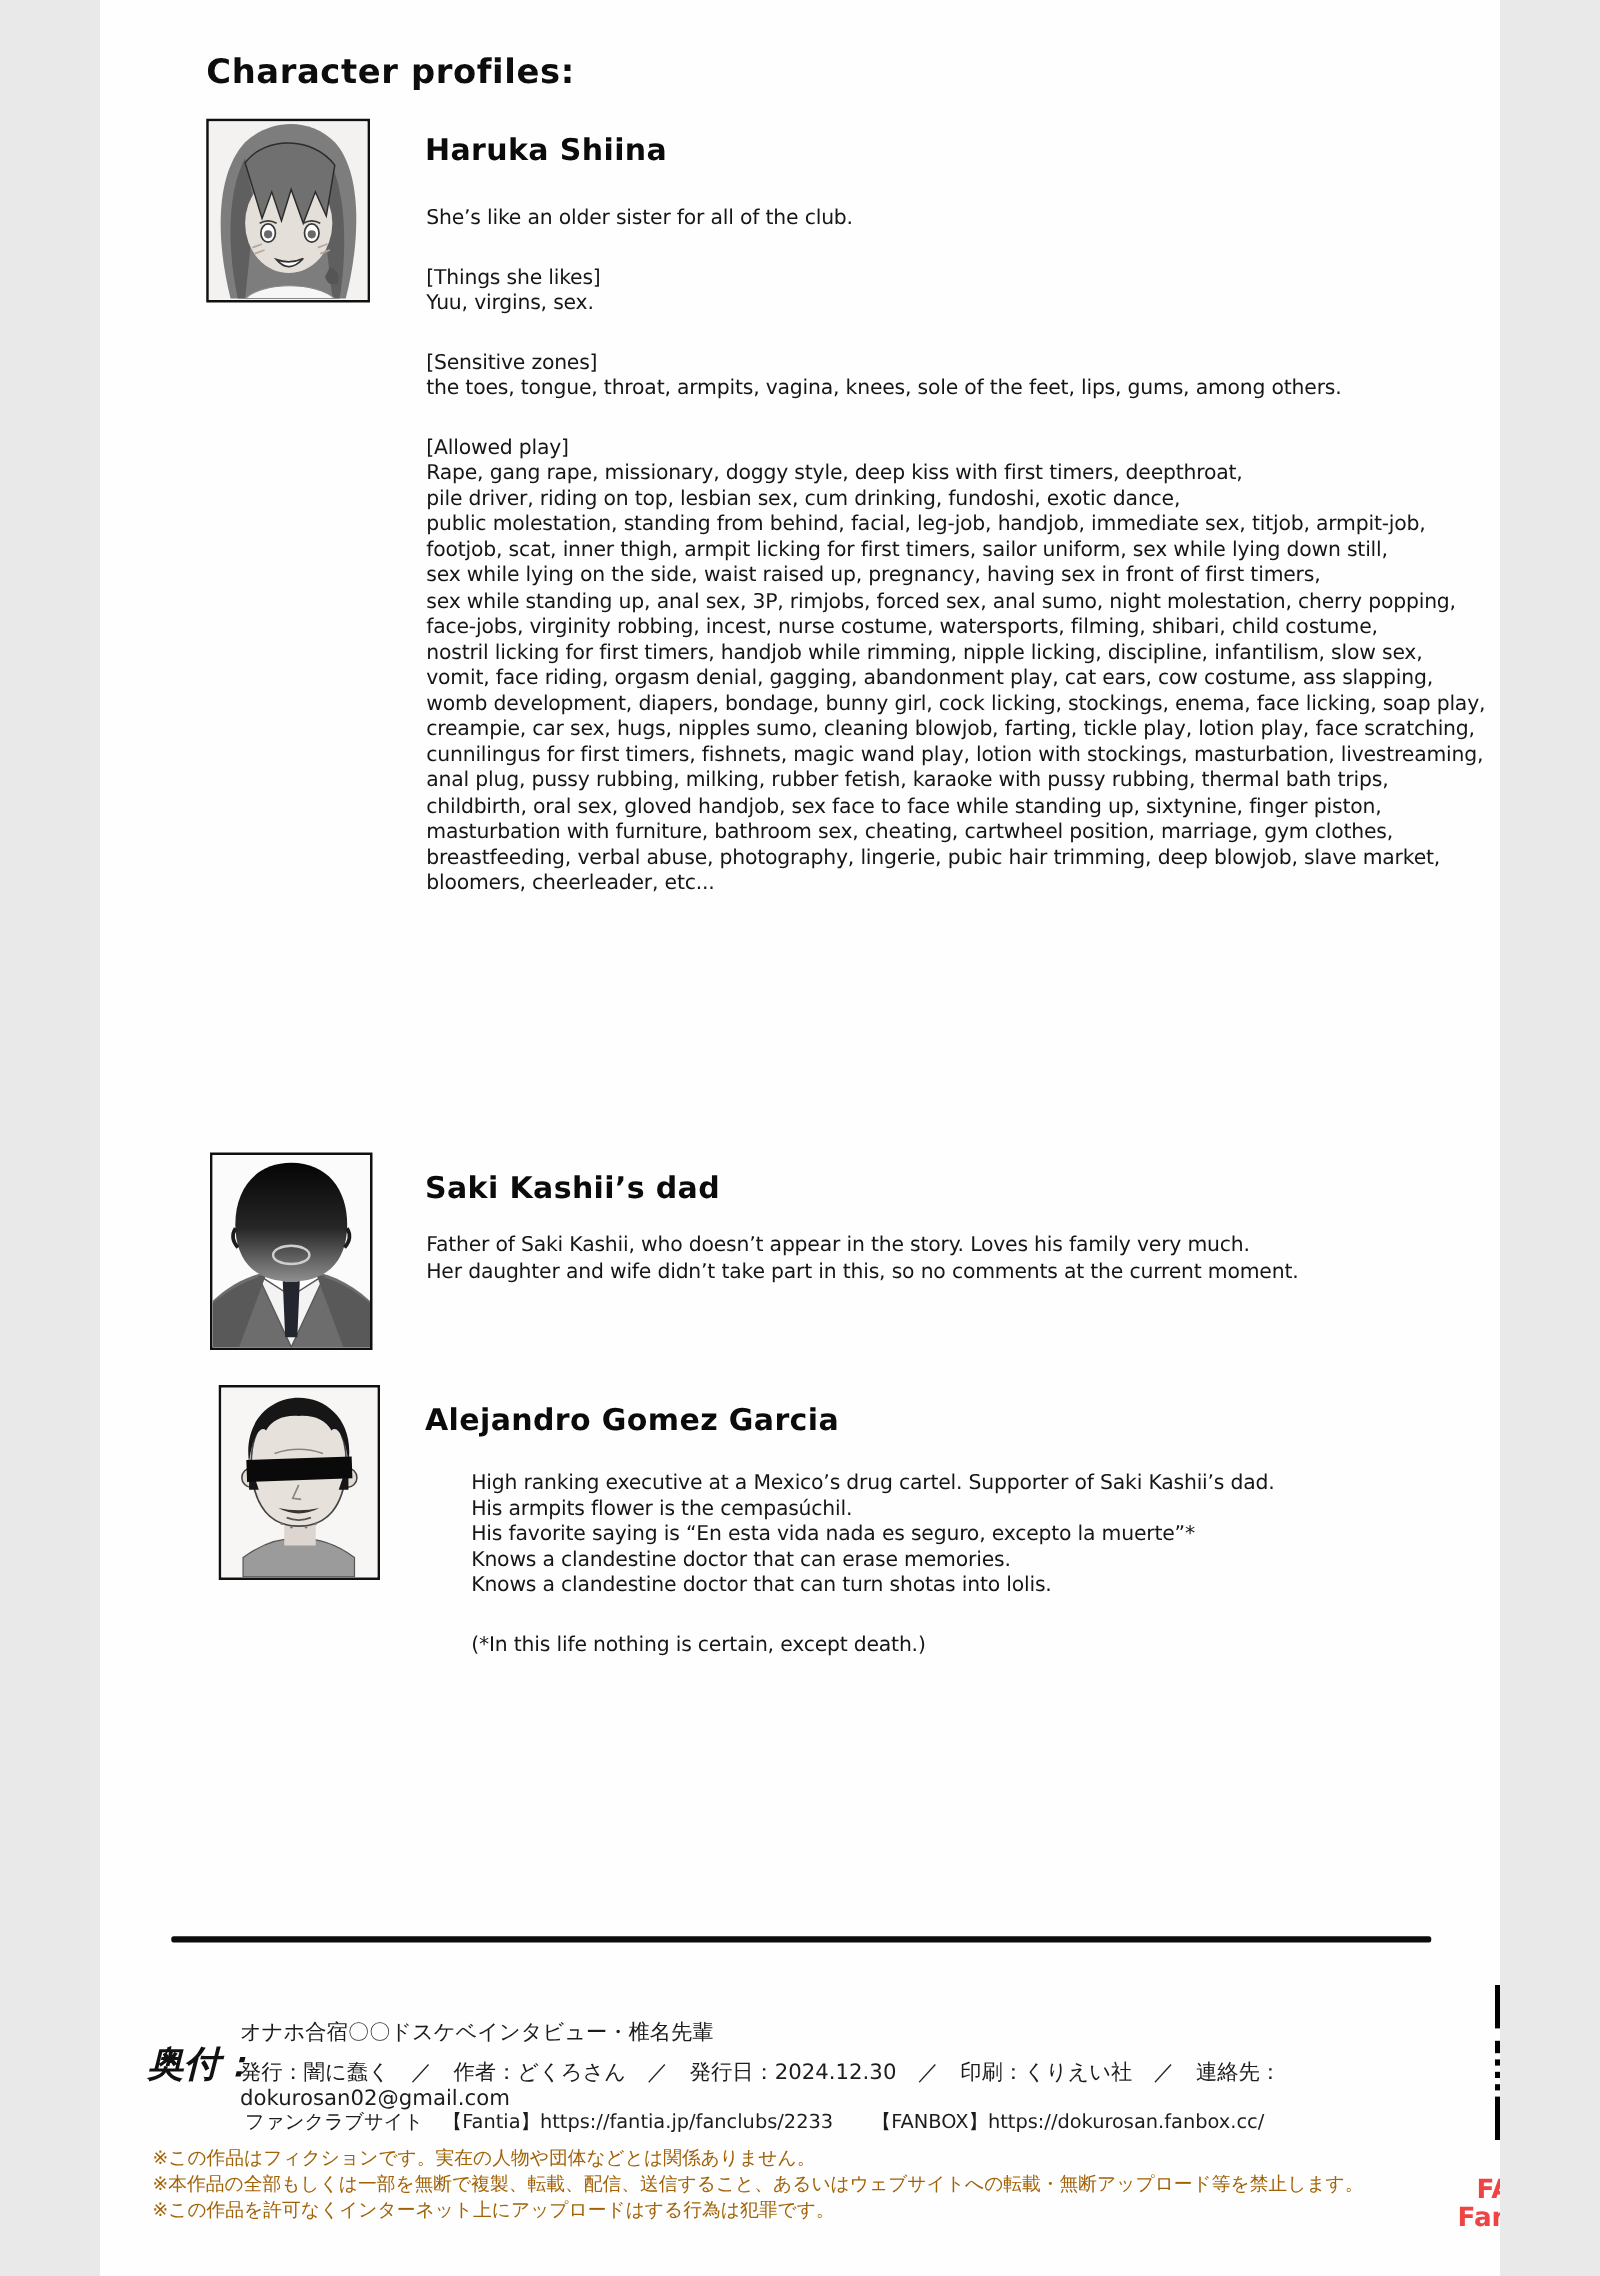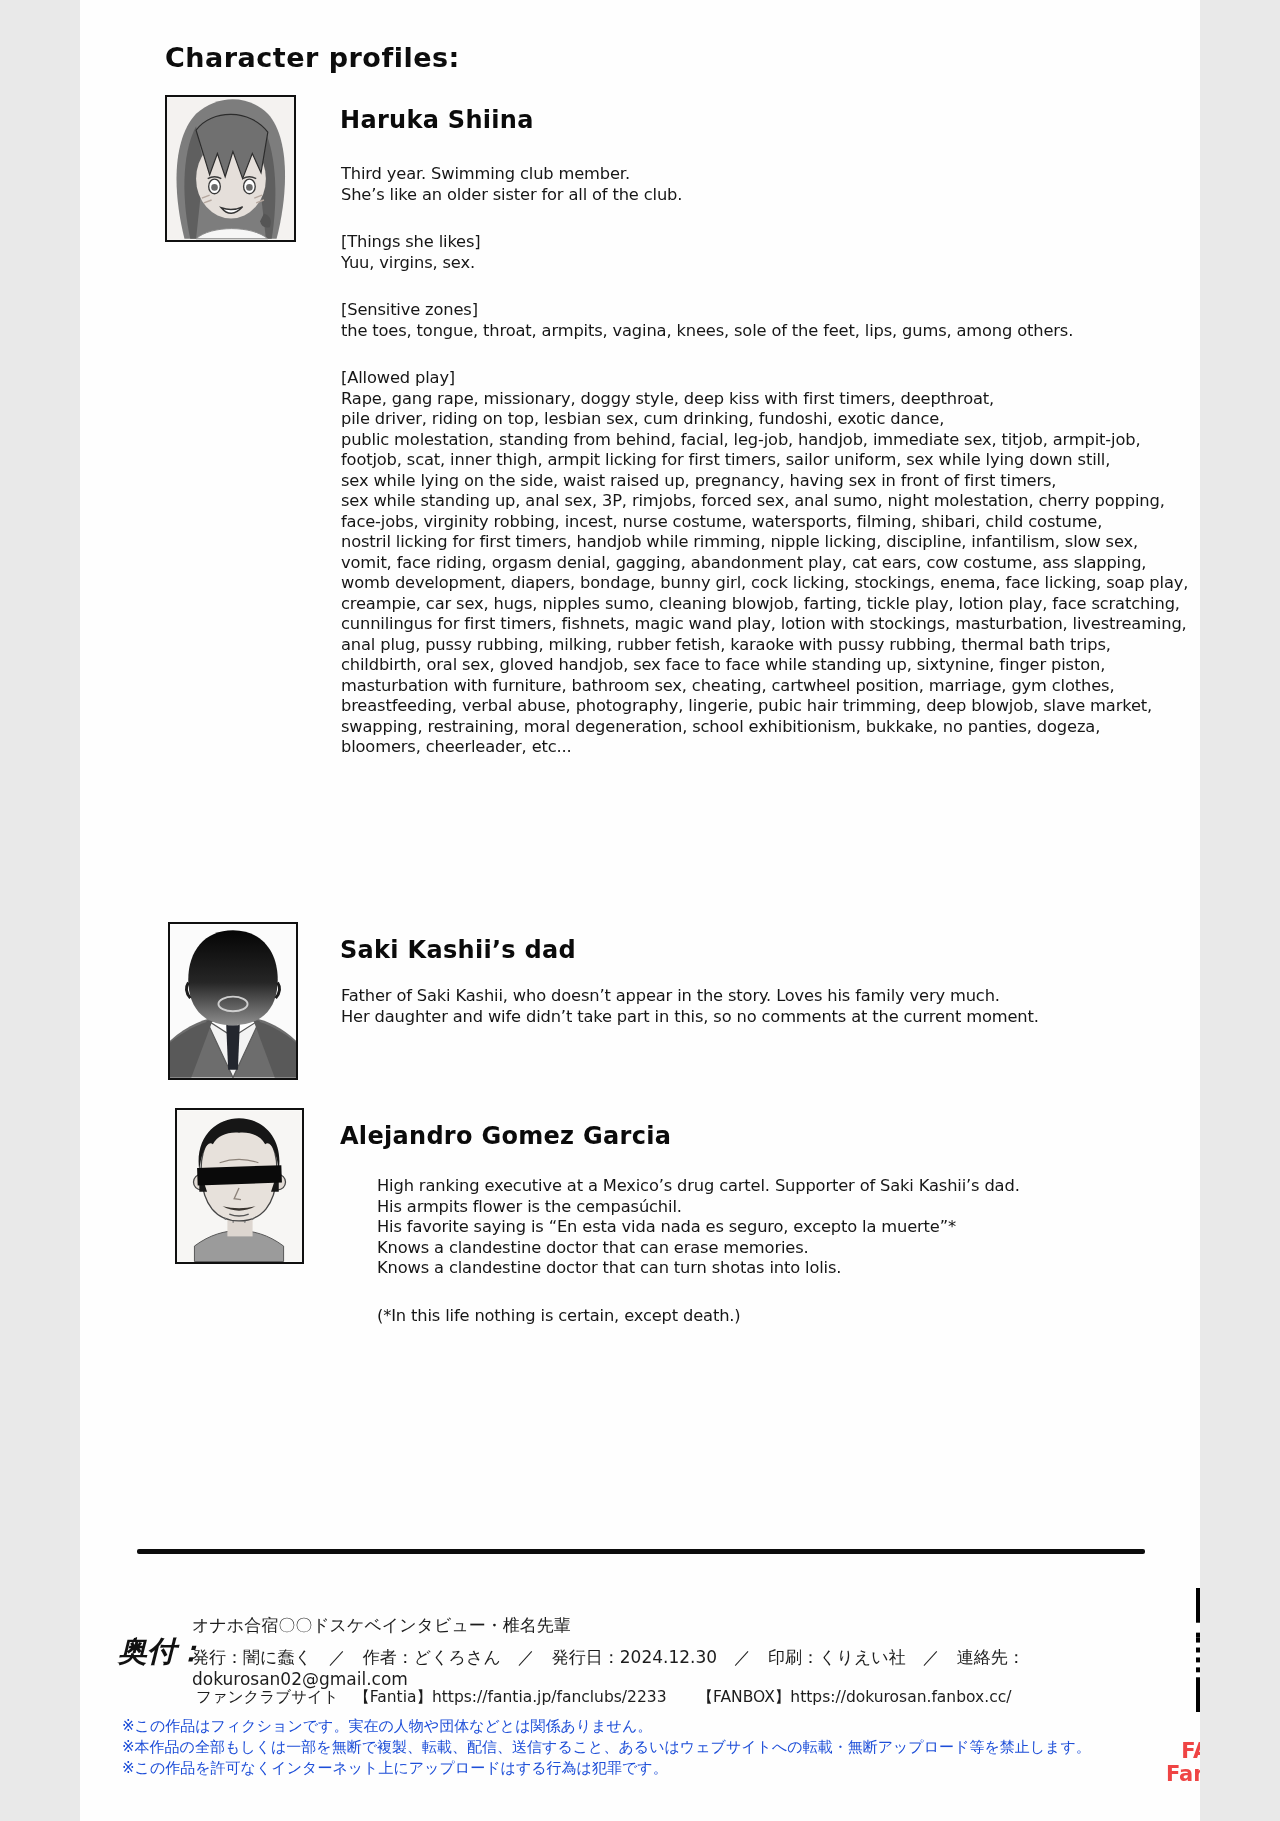--- a/index.html
+++ b/index.html
@@ -20,21 +20,21 @@
     font-size:24px;font-weight:800;letter-spacing:.3px;color:#0b0b0b;margin:0;
   }
   .char-body{font-size:16.3px;letter-spacing:-.15px;line-height:20.5px;width:830px;}
   .char-body .line{white-space:nowrap;}
   .char-body .line.blank{height:27px;line-height:27px;}
   .rule{background:#0c0c0c;border-radius:2px;}
   .colophon-label{font-size:29px;font-weight:800;color:#111;}
   .colophon-title{font-size:17px;color:#1c1c1c;}
   .colophon-pub{font-size:17px;color:#1c1c1c;}
   .colophon-fanclub{font-size:15.5px;color:#1c1c1c;}
-  .colophon-notes{font-size:15px;line-height:21px;color:#1d4ed8;}
+  .colophon-notes{font-size:15px;line-height:21px;color:#a16207;}
   .qr{background:#fff;}
   .qr svg{display:block;width:100%;height:100%;}
   .qr-caption{font-size:21px;font-weight:700;color:#ef4444;line-height:23px;text-align:center;width:190px;}
 </style>
 </head>
 <body>
 
 <div class="page">
 
   <h1 class="abs page-title" style="left:85px;top:42px;">Character profiles:</h1>
@@ -55,21 +55,20 @@
       <path d="M78,84 Q85,80 92,84" fill="none" stroke="#3a3a3a" stroke-width="1.4"></path>
       <path d="M36,104 l8,-3 M38,109 l8,-3" stroke="#b5a79e" stroke-width="1.4"></path>
       <path d="M90,104 l8,-3 M92,109 l8,-3" stroke="#b5a79e" stroke-width="1.4"></path>
       <path d="M56,114 Q66,126 78,113 Q67,118 56,114 Z" fill="#fff" stroke="#333" stroke-width="1.5"></path>
       <path d="M100,120 q10,4 6,14 q-8,2 -10,-6" fill="#555"></path>
       <path d="M30,146 C45,132 88,132 104,146 Z" fill="#f6f6f6" stroke="#888" stroke-width="1"></path>
     </svg>
   </figure>
   <h2 class="abs char-name" style="left:260px;top:106px;">Haruka Shiina</h2>
   <div class="abs char-body" style="left:261px;top:164px;">
-      <div class="line">Third year. Swimming club member.</div>
       <div class="line">She’s like an older sister for all of the club.</div>
       <div class="line blank">&nbsp;</div>
       <div class="line">[Things she likes]</div>
       <div class="line">Yuu, virgins, sex.</div>
       <div class="line blank">&nbsp;</div>
       <div class="line">[Sensitive zones]</div>
       <div class="line">the toes, tongue, throat, armpits, vagina, knees, sole of the feet, lips, gums, among others.</div>
       <div class="line blank">&nbsp;</div>
       <div class="line">[Allowed play]</div>
       <div class="line">Rape, gang rape, missionary, doggy style, deep kiss with first timers, deepthroat,</div>
@@ -81,21 +80,20 @@
       <div class="line">face-jobs, virginity robbing, incest, nurse costume, watersports, filming, shibari, child costume,</div>
       <div class="line">nostril licking for first timers, handjob while rimming, nipple licking, discipline, infantilism, slow sex,</div>
       <div class="line">vomit, face riding, orgasm denial, gagging, abandonment play, cat ears, cow costume, ass slapping,</div>
       <div class="line">womb development, diapers, bondage, bunny girl, cock licking, stockings, enema, face licking, soap play,</div>
       <div class="line">creampie, car sex, hugs, nipples sumo, cleaning blowjob, farting, tickle play, lotion play, face scratching,</div>
       <div class="line">cunnilingus for first timers, fishnets, magic wand play, lotion with stockings, masturbation, livestreaming,</div>
       <div class="line">anal plug, pussy rubbing, milking, rubber fetish, karaoke with pussy rubbing, thermal bath trips,</div>
       <div class="line">childbirth, oral sex, gloved handjob, sex face to face while standing up, sixtynine, finger piston,</div>
       <div class="line">masturbation with furniture, bathroom sex, cheating, cartwheel position, marriage, gym clothes,</div>
       <div class="line">breastfeeding, verbal abuse, photography, lingerie, pubic hair trimming, deep blowjob, slave market,</div>
-      <div class="line">swapping, restraining, moral degeneration, school exhibitionism, bukkake, no panties, dogeza,</div>
       <div class="line">bloomers, cheerleader, etc...</div>
     </div>
 
   <figure class="abs portrait" style="left:88px;top:922px;width:130px;height:158px;">
     <svg viewBox="0 0 130 158">
       <defs>
         <linearGradient id="headShade" x1="0" y1="0" x2="0" y2="1">
           <stop offset="0%" stop-color="#050505"></stop>
           <stop offset="55%" stop-color="#262626"></stop>
           <stop offset="100%" stop-color="#8e8e8e"></stop>

